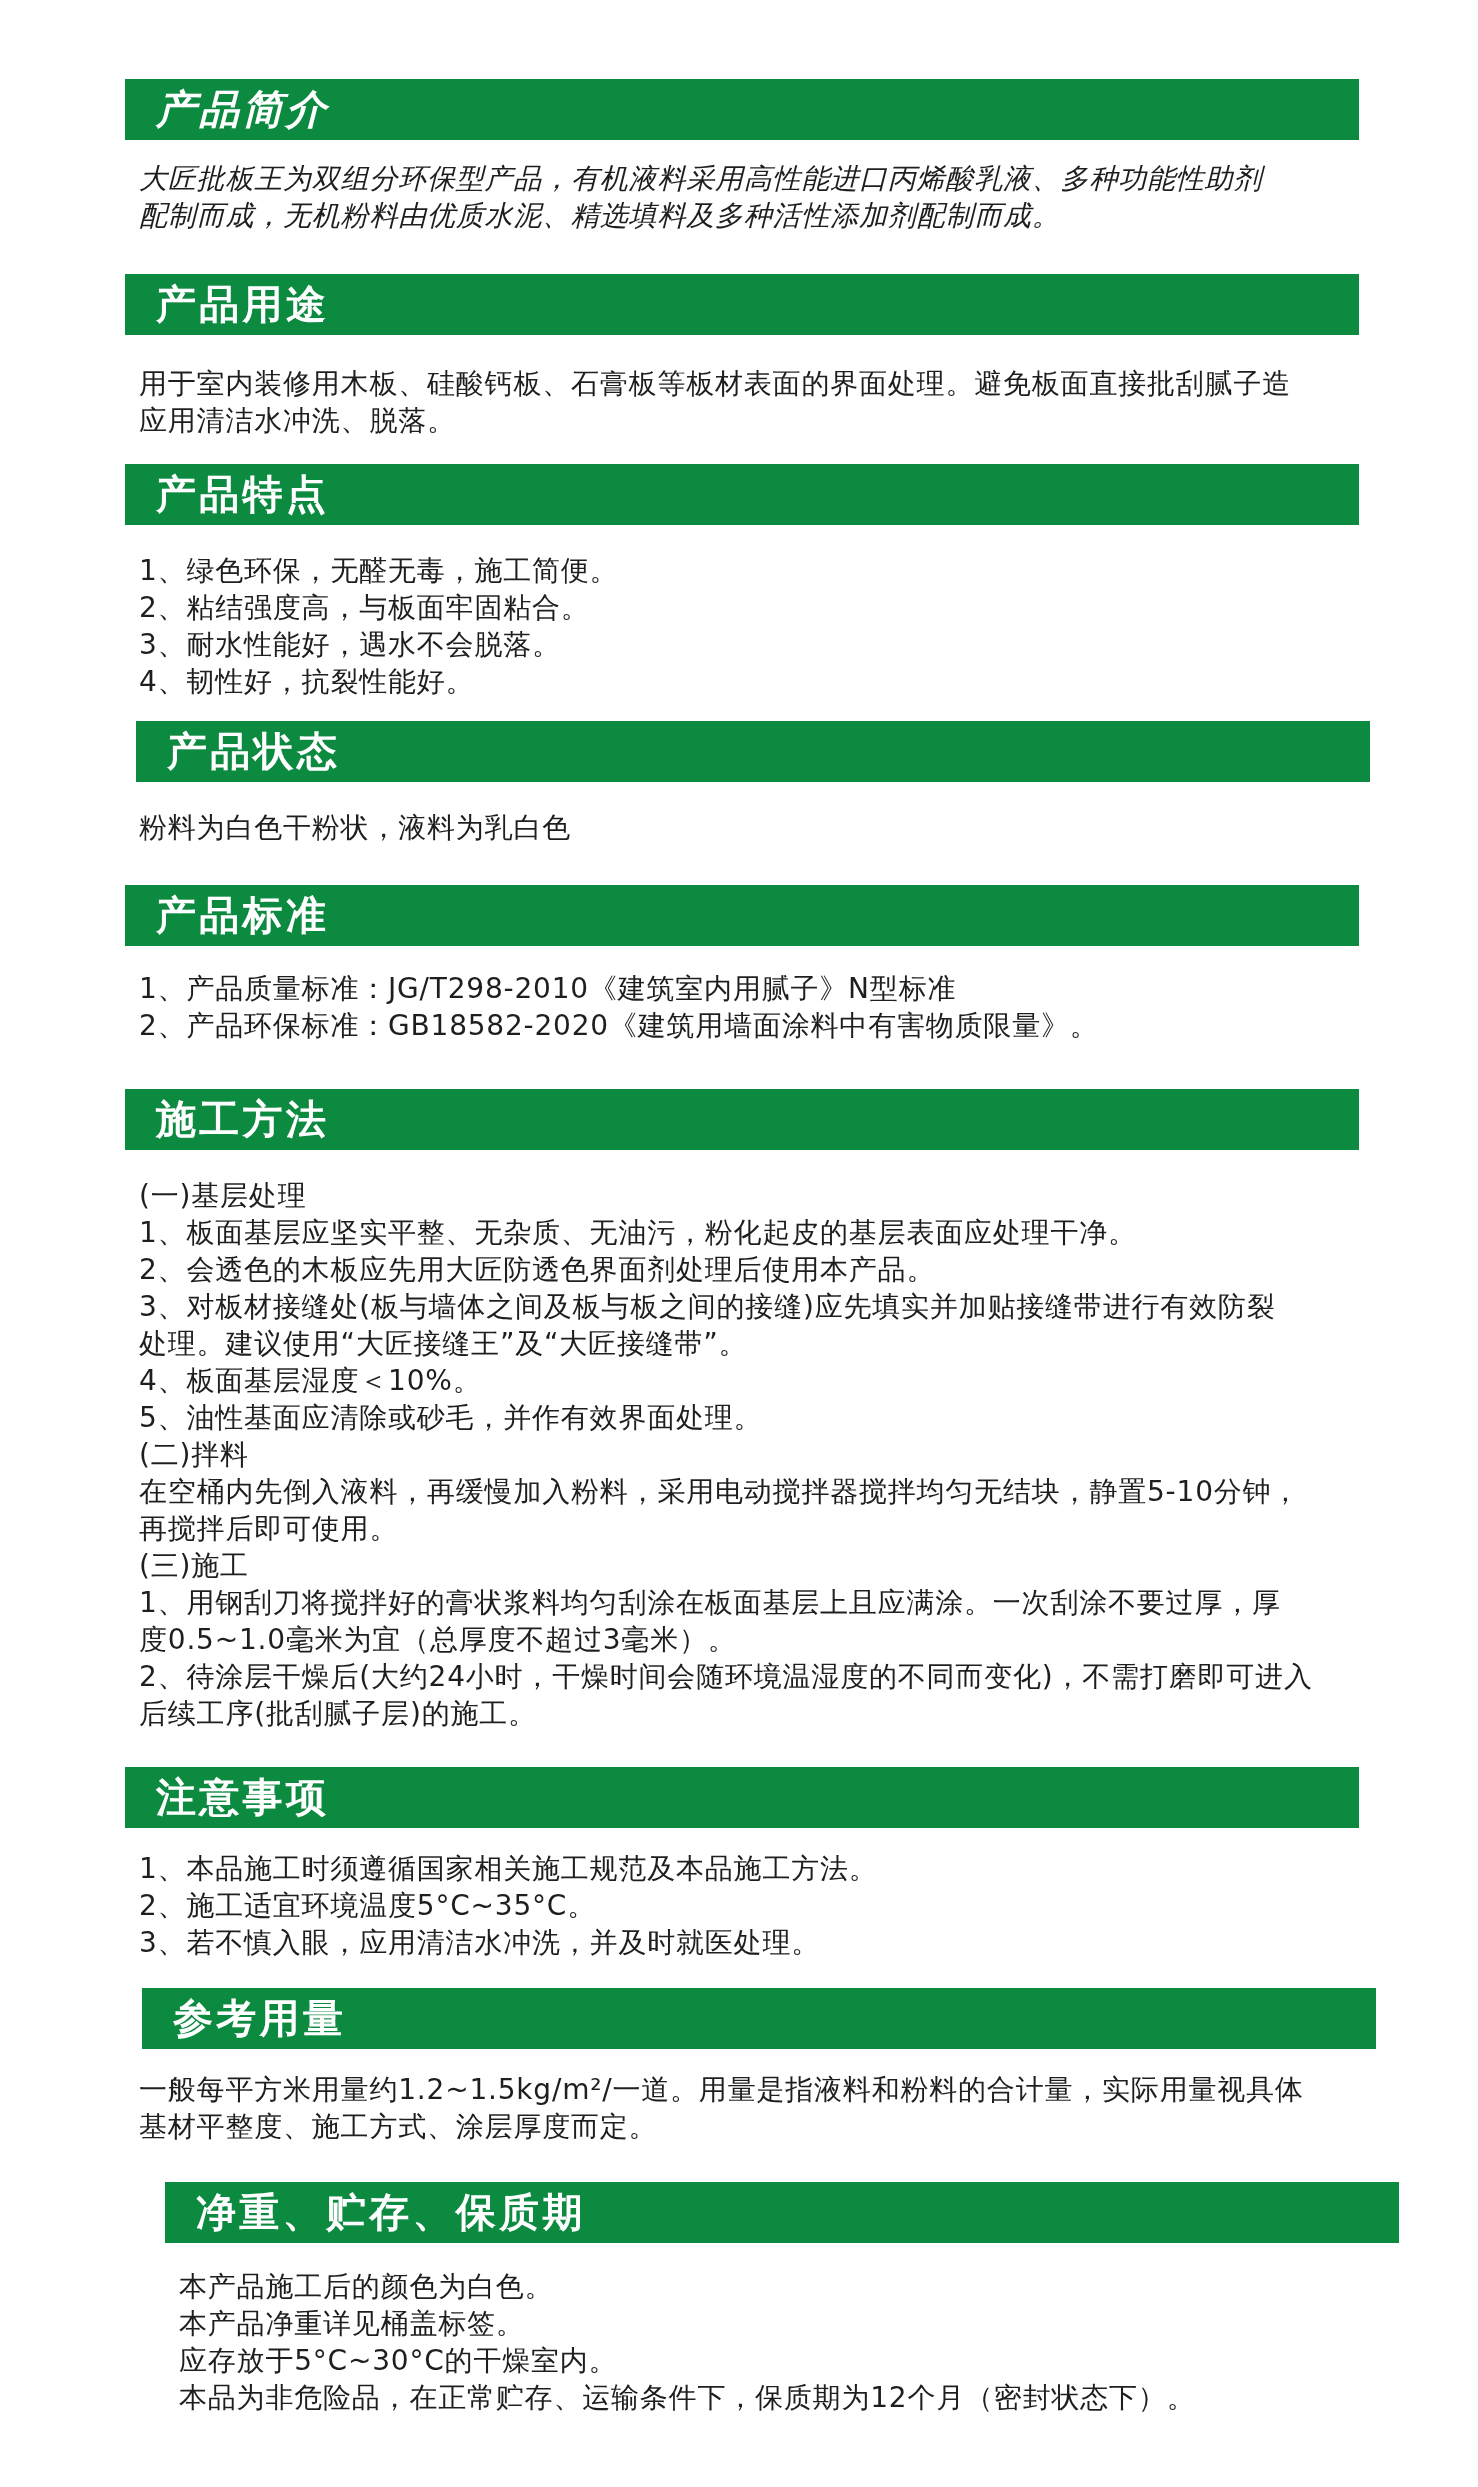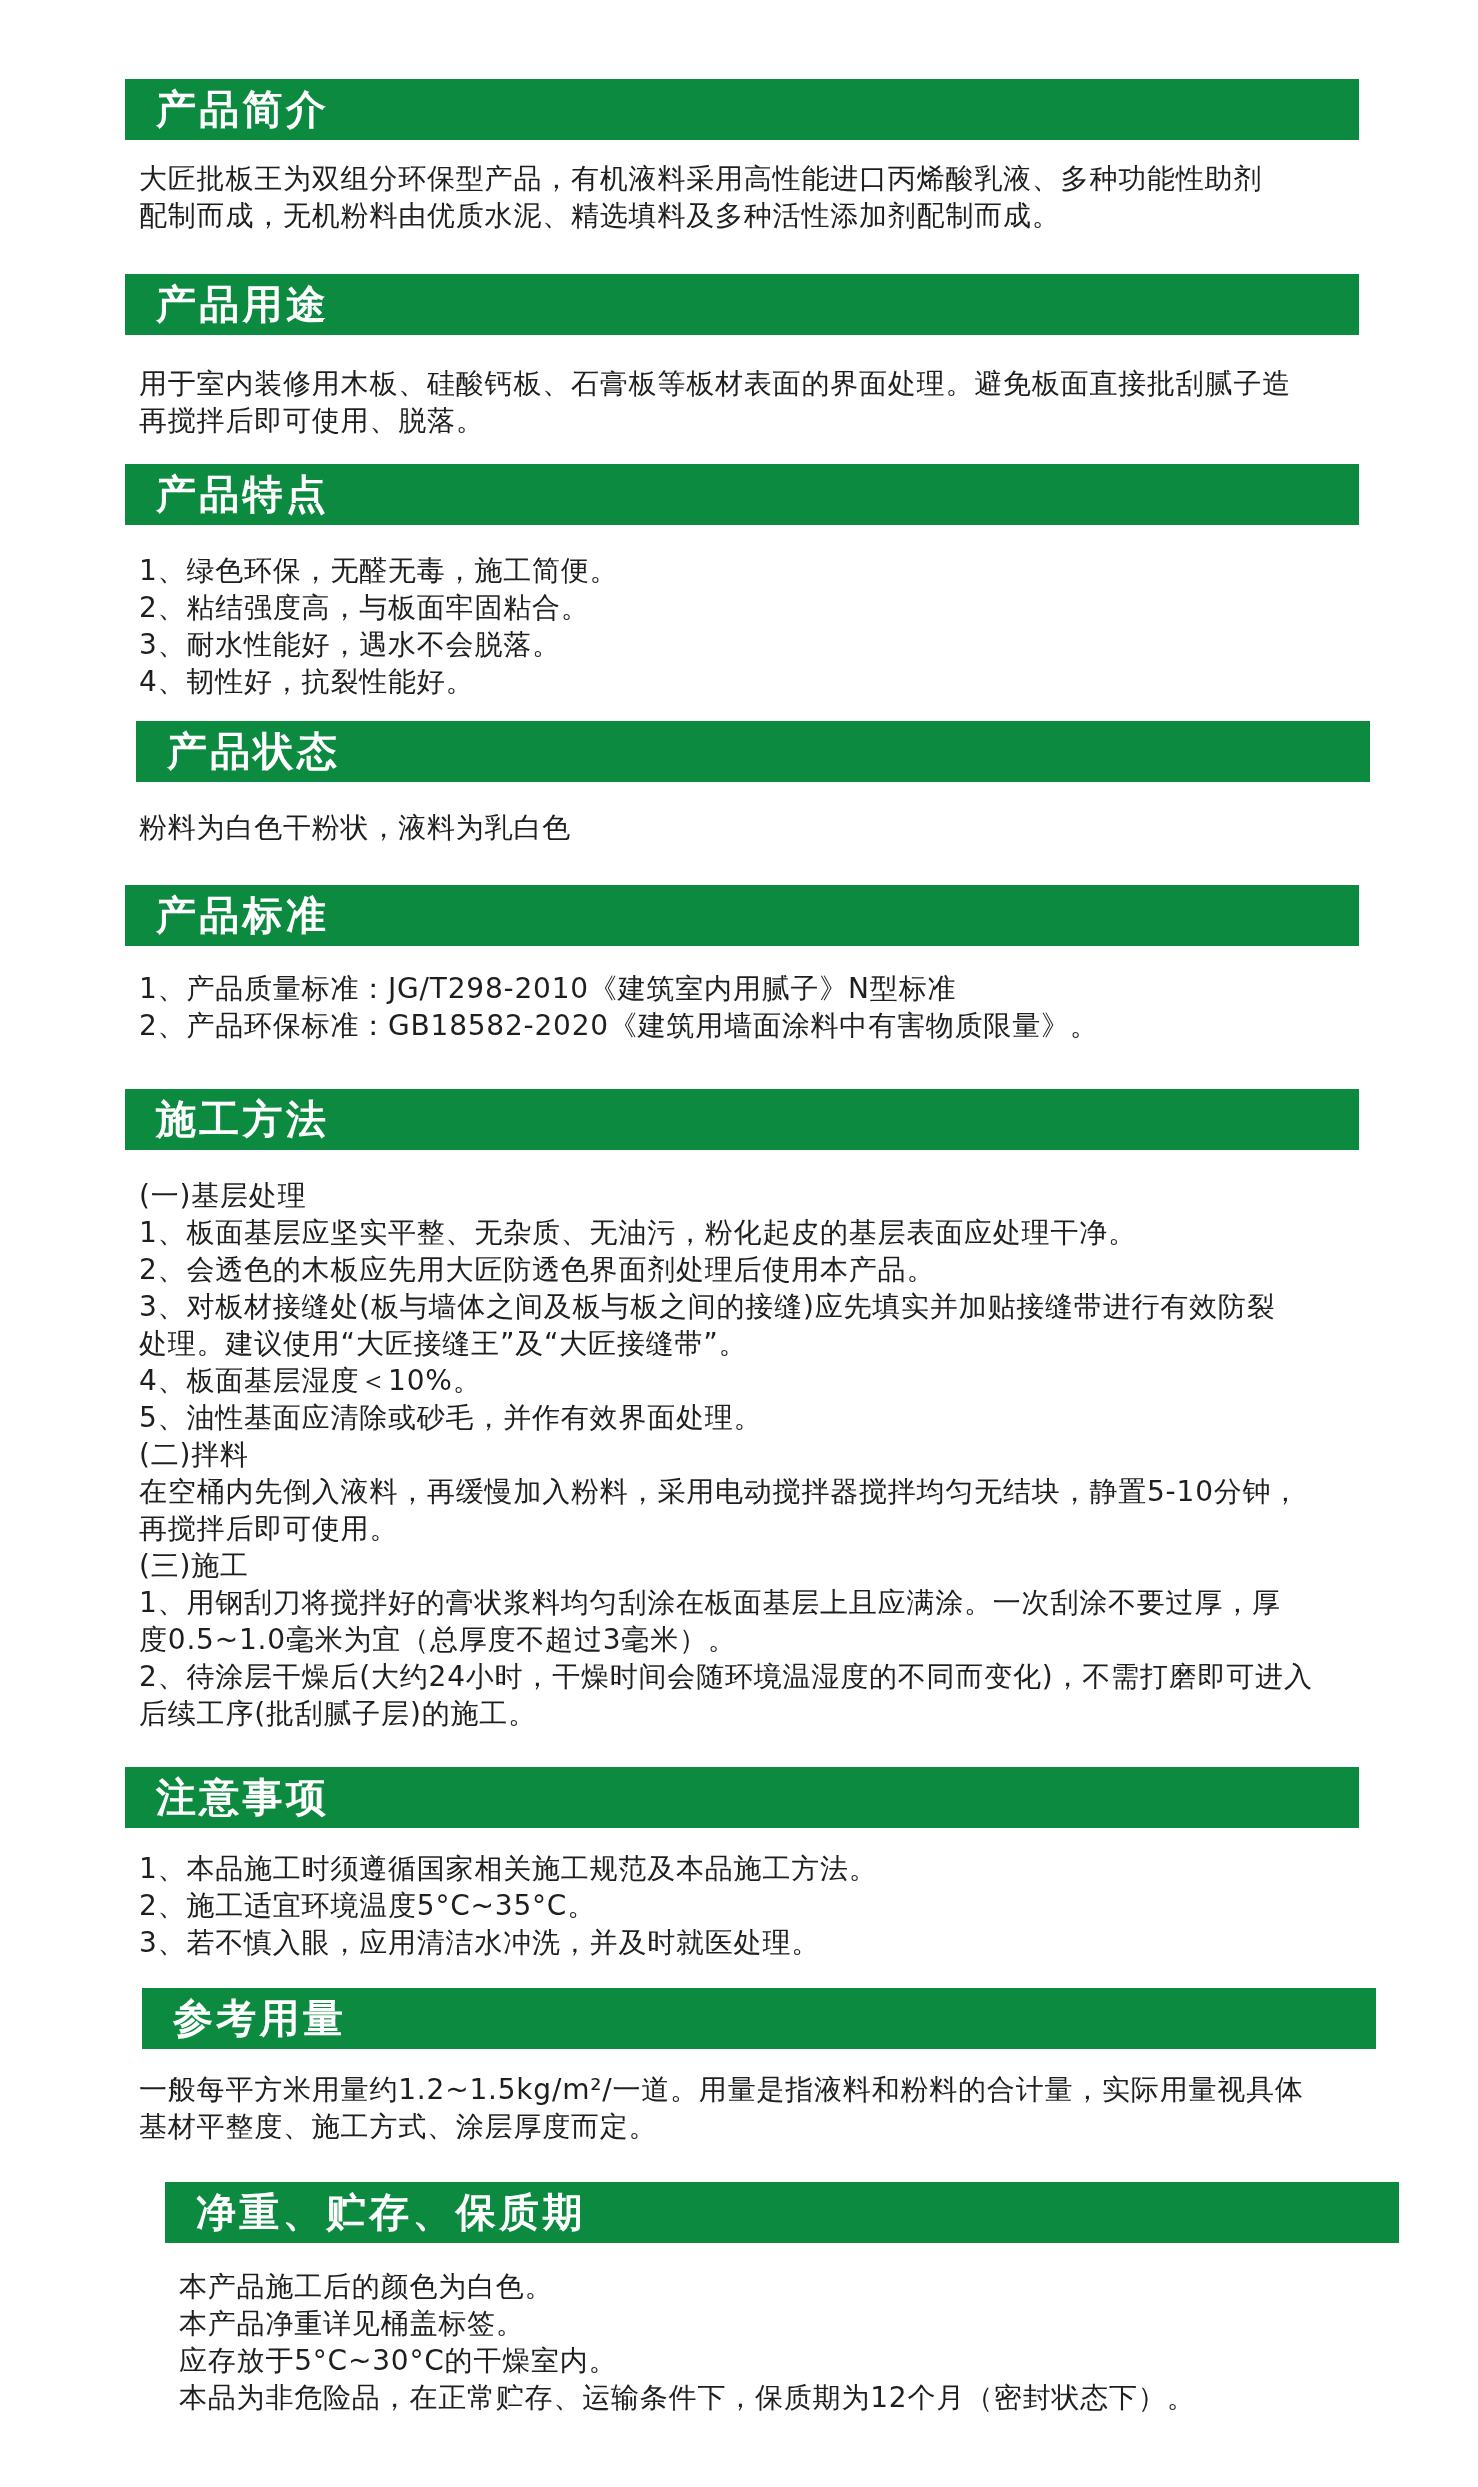--- a/index.html
+++ b/index.html
@@ -15,21 +15,21 @@
     position: absolute; left: 31px; top: 0; line-height: 61px;
     font-size: 40px; font-weight: bold; color: #ffffff; letter-spacing: 3.3px;
     font-family: "DejaVu Sans", sans-serif; white-space: nowrap;
   }
   .body {
     position: absolute; left: 14px; white-space: nowrap;
     font-size: 28px; line-height: 37px; color: var(--text); letter-spacing: 0.8px;
     font-family: "DejaVu Sans", "Liberation Sans", sans-serif;
   }
   .line { display: block; height: 37px; }
-  #s1 { top: 79px; }   #s1 .body { top: 81px; }
+  #s1 { top: 79px; font-style: italic; }   #s1 .body { top: 81px; }
   #s2 { top: 274px; }  #s2 .body { top: 91px; }
   #s3 { top: 464px; }  #s3 .body { top: 88px; }
   #s4 { top: 721px; padding-left: 11px; }  #s4 .body { top: 88px; }
   #s5 { top: 885px; } #s5 .body { top: 85px; }
   #s6 { top: 1089px; } #s6 .body { top: 88px; }
   #s7 { top: 1767px; } #s7 .body { top: 83px; }
   #s8 { top: 1988px; padding-left: 17px; } #s8 .body { top: 83px; }
   #s9 { top: 2182px; margin-left: 40px; } #s9 .body { top: 86px; }
 </style>
 </head>
@@ -44,21 +44,21 @@
     <span class="line">配制而成，无机粉料由优质水泥、精选填料及多种活性添加剂配制而成。</span>
   </div>
 </section>
 
 <section class="sec" id="s2">
   <div class="bar">
     <span class="bar-title">产品用途</span>
   </div>
   <div class="body">
     <span class="line">用于室内装修用木板、硅酸钙板、石膏板等板材表面的界面处理。避免板面直接批刮腻子造</span>
-    <span class="line">再搅拌后即可使用、脱落。</span>
+    <span class="line">应用清洁水冲洗、脱落。</span>
   </div>
 </section>
 
 <section class="sec" id="s3">
   <div class="bar">
     <span class="bar-title">产品特点</span>
   </div>
   <div class="body">
     <span class="line">1、绿色环保，无醛无毒，施工简便。</span>
     <span class="line">2、粘结强度高，与板面牢固粘合。</span>

